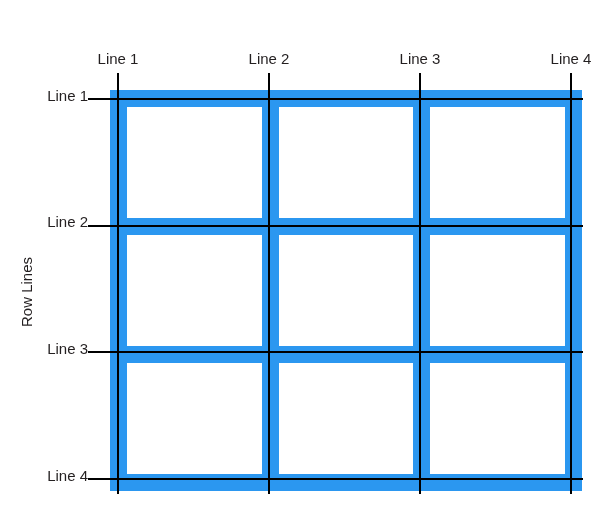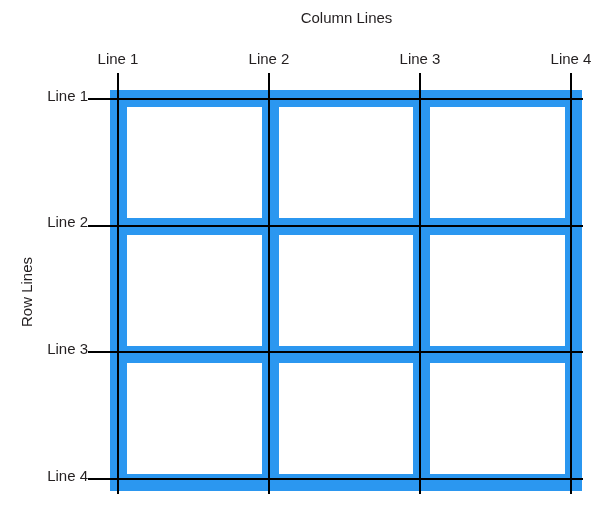--- a/index.html
+++ b/index.html
@@ -112,21 +112,20 @@
   .hline.h1 { top: 98px;  }
   .hline.h2 { top: 225px; }
   .hline.h3 { top: 351px; }
   .hline.h4 { top: 478px; }
 </style>
 </head>
 <body>
 
 <div class="page">
 
-  <div class="diagram-title">Column Lines</div>
 
   <div class="col-label c1">Line 1</div>
   <div class="col-label c2">Line 2</div>
   <div class="col-label c3">Line 3</div>
   <div class="col-label c4">Line 4</div>
 
   <div class="side-title">Row Lines</div>
 
   <div class="row-label r1">Line 1</div>
   <div class="row-label r2">Line 2</div>

